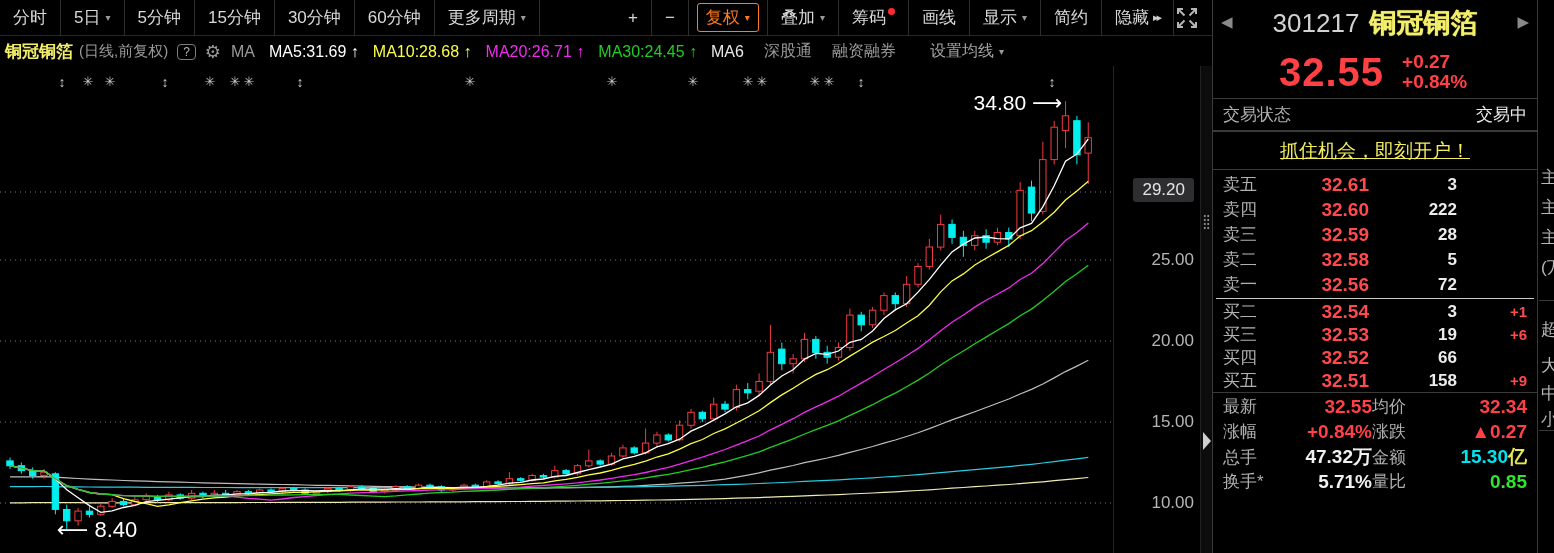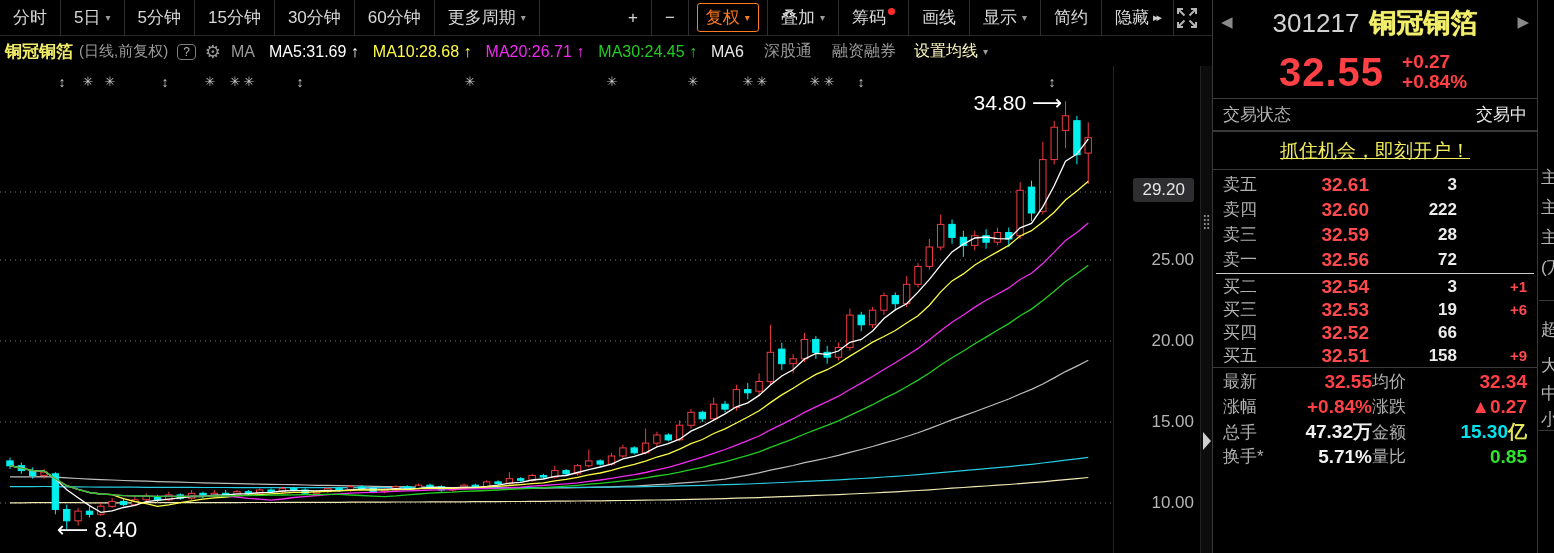--- a/index.html
+++ b/index.html
@@ -21,21 +21,21 @@
   
   .legend{position:absolute;left:0;top:37px;width:1212px;height:29px;display:flex;align-items:center;font-size:16px;}
   .lg-name{color:#f3ef6b;font-weight:bold;font-size:17px;margin-left:5px;}
   .lg-mode{color:#9a9a9a;margin-left:6px;font-size:15px;}
   .lg-help{border:1px solid #7d7d7d;border-radius:4px;color:#b5b5b5;font-size:12px;padding:0px 5px;margin-left:9px;}
   .lg-gear{color:#9a9a9a;font-size:18px;margin-left:9px;}
   .lg-ma{color:#9a9a9a;margin-left:10px;}
   .ma-item{margin-left:14px;white-space:nowrap;}
   .lg-ma6{color:#e8e8e8;margin-left:14px;}
   .lg-link{color:#9a9a9a;margin-left:20px;}
-  .lg-set{color:#fef9c3;margin-left:18px;}
+  .lg-set{color:#a3a3a3;margin-left:34px;}
   .lg-caret{font-size:10px;color:#9a9a9a;margin-left:5px;}
   
   .chart{position:absolute;left:0;top:66px;width:1113px;height:487px;}
   .chart svg{position:absolute;left:0;top:0;}
   .marker{position:absolute;top:8px;color:#c9c9c9;font-size:13px;width:16px;text-align:center;}
   .marker.ud{font-weight:bold;font-size:14px;}
   .anno{position:absolute;color:#fff;font-size:21px;white-space:nowrap;}
   
   .axis{position:absolute;left:1113px;top:66px;width:87px;height:487px;border-left:1px solid #232323;box-sizing:border-box;}
   .axlabel{position:absolute;right:6px;color:#b5b5b5;font-size:17px;}
@@ -472,20 +472,26 @@
           <span class="ovol">222</span>
           <span class="odelta"></span>
         </div>
         <div class="orow">
           <span class="olabel">卖三</span>
           <span class="oprice">32.59</span>
           <span class="ovol">28</span>
           <span class="odelta"></span>
         </div>
         <div class="orow">
+          <span class="olabel">卖二</span>
+          <span class="oprice">32.58</span>
+          <span class="ovol">5</span>
+          <span class="odelta"></span>
+        </div>
+        <div class="orow">
           <span class="olabel">卖一</span>
           <span class="oprice">32.56</span>
           <span class="ovol">72</span>
           <span class="odelta"></span>
         </div>
         <div class="mid-divider"></div>
         <div class="orow buy">
           <span class="olabel">买二</span>
           <span class="oprice">32.54</span>
           <span class="ovol">3</span>

